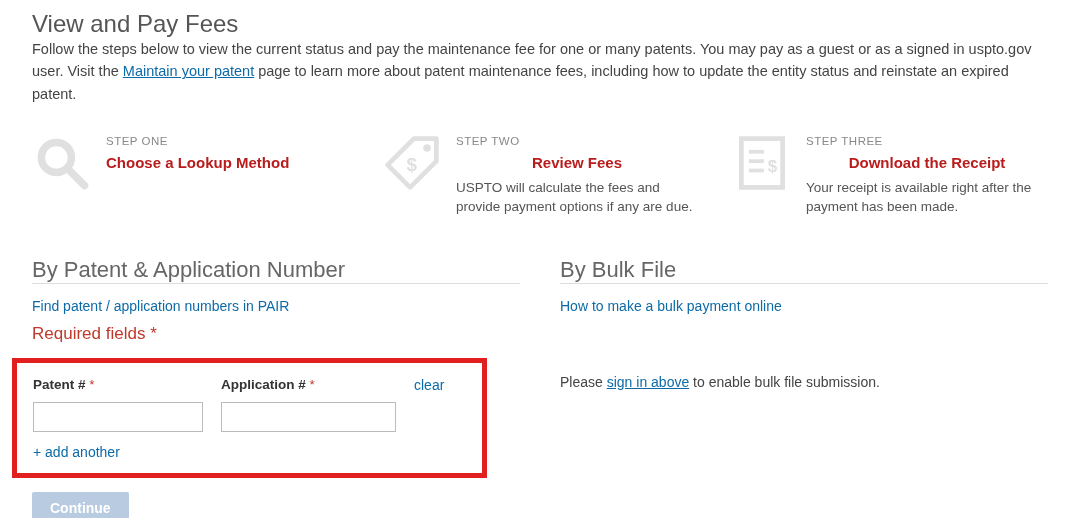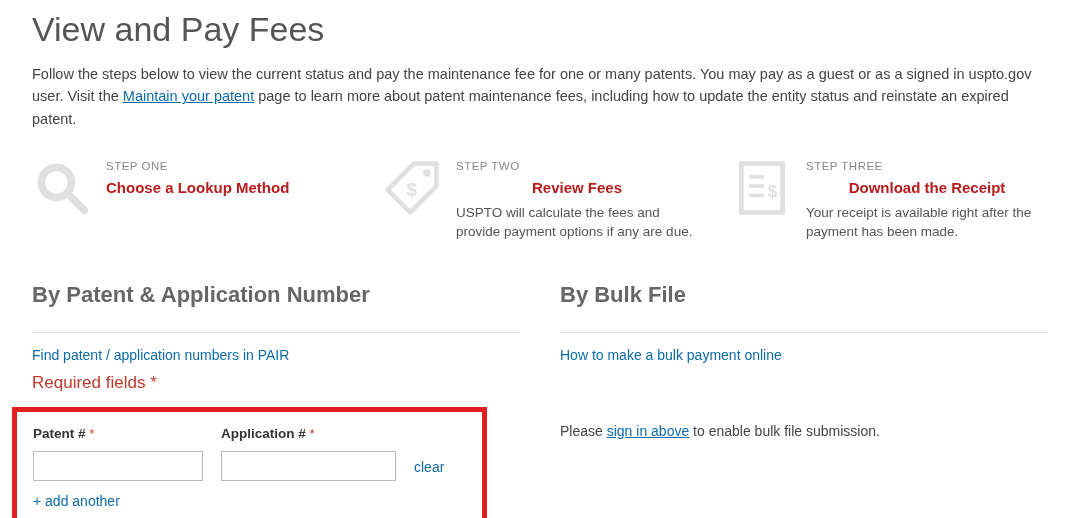--- a/index.html
+++ b/index.html
@@ -4,24 +4,23 @@
 <style>
   * { box-sizing: border-box; margin: 0; padding: 0; }
   body {
     font-family: "Segoe UI", Arial, sans-serif;
     color: #333;
     background: #fff;
     width: 1080px;
     padding: 10px 32px 30px 32px;
   }
   h1 {
-    font-size: 34px;
+    font-size: 24px;
     font-weight: 400;
     color: #555;
-    margin-bottom: 14px;
   }
   .intro {
     font-size: 14.5px;
     color: #444;
     line-height: 1.55;
     margin-bottom: 28px;
   }
   a.inline-link, a.help-link, a.action-link {
     color: #0c6aa8;
     text-decoration: none;
@@ -61,40 +60,40 @@
     text-align: center;
   }
 
   .cols {
     display: flex;
     gap: 40px;
   }
   .col { flex: 1; }
   h2 {
     font-size: 22px;
-    font-weight: 700;
+    font-weight: 400;
     color: #666;
-    padding-bottom: 24px;
+    padding-bottom: 0;
     border-bottom: 1px solid #ddd;
     margin-bottom: 14px;
   }
   .help-row { margin-bottom: 10px; font-size: 14px; }
   .required-note { font-size: 17px; color: #c0392b; margin-bottom: 14px; }
   .required-note::after { content: " *"; color: #c0392b; }
 
   .form-box {
     border: 5px solid #e11f1f;
     padding: 14px 16px 12px 16px;
     position: relative;
     margin-left: -20px;
     width: 475px;
   }
   .field-row {
     display: flex;
-    align-items: flex-end;
+    align-items: flex-start;
     gap: 18px;
   }
   .field { display: flex; flex-direction: column; }
   .field label {
     font-size: 13.5px;
     font-weight: 600;
     color: #333;
     margin-bottom: 10px;
   }
   .req { color: #c0392b; font-weight: 400; }

